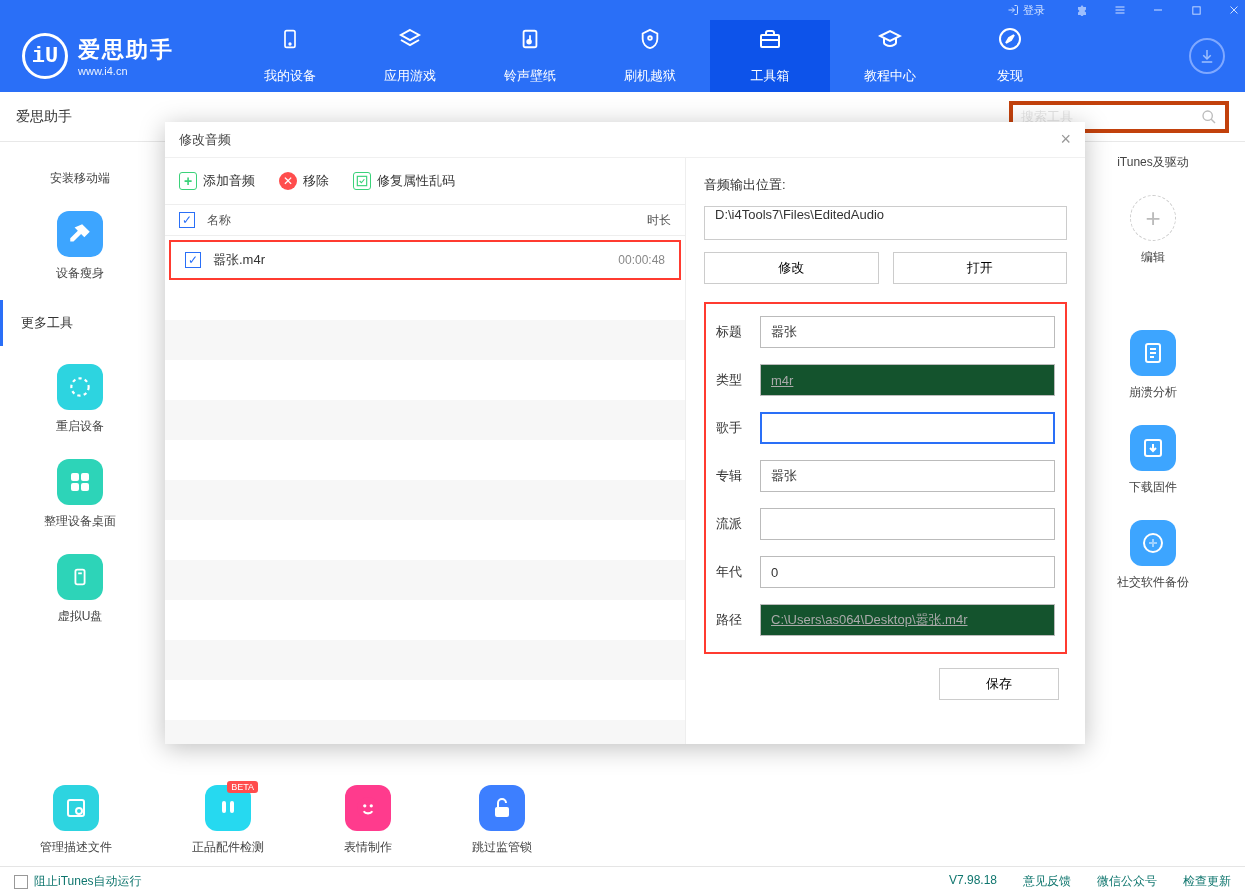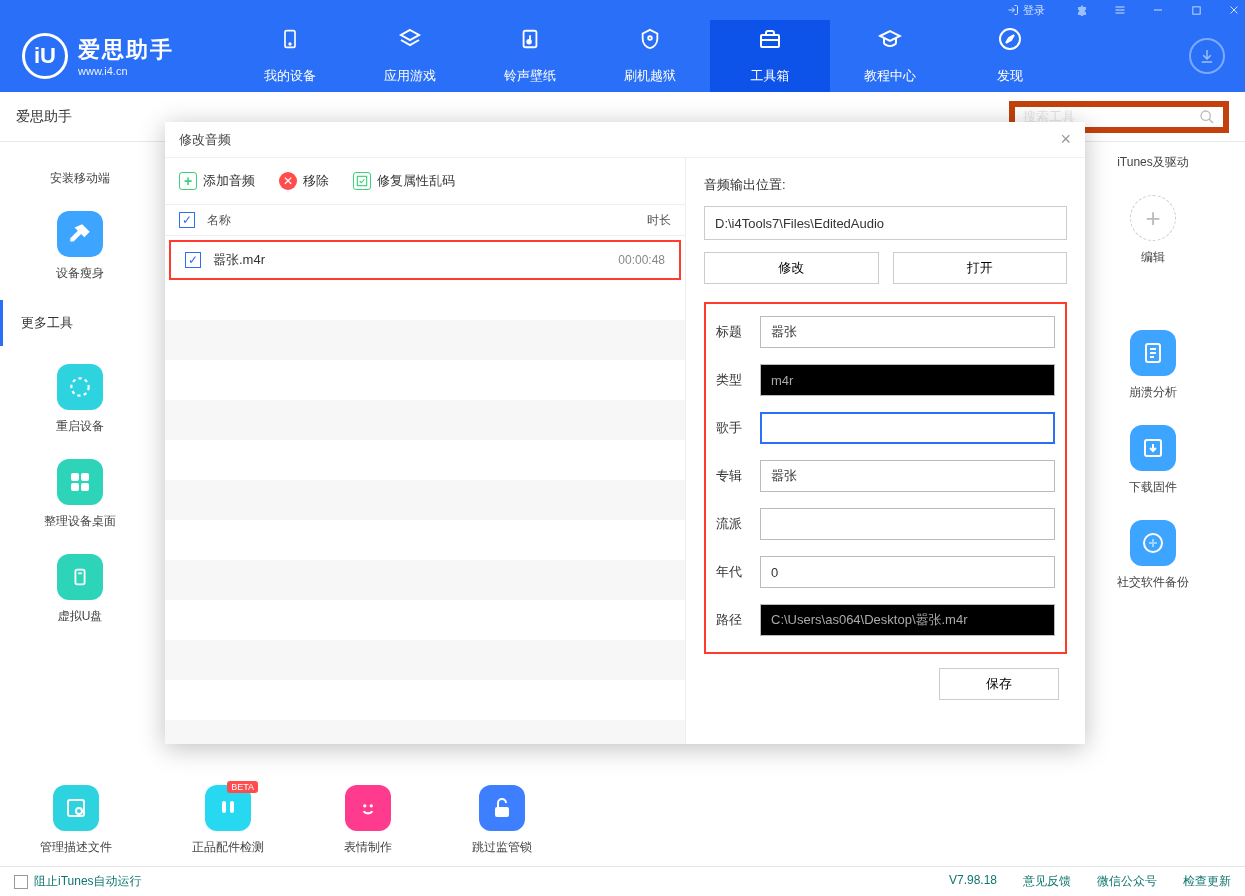--- a/index.html
+++ b/index.html
@@ -6,34 +6,34 @@
 body { width:1245px; height:896px; background:#fff; overflow:hidden; position:relative; }
 
 
 .titlebar { height:20px; background:#2a6ff7; display:flex; justify-content:flex-end; align-items:center; padding:0 4px; gap:24px; color:#cfe0ff; font-size:11px; }
 .titlebar .login { display:flex; align-items:center; gap:4px; margin-right:6px; cursor:pointer; }
 .titlebar .winbtn { width:14px; height:14px; display:flex; align-items:center; justify-content:center; cursor:pointer; }
 
 
 .nav { height:72px; background:#2a6ff7; display:flex; align-items:center; color:#fff; }
 .brand { width:230px; display:flex; align-items:center; gap:10px; padding-left:22px; }
-.brand-logo { width:46px; height:46px; border:3px solid #fff; border-radius:50%; display:flex; align-items:center; justify-content:center; font-weight:bold; font-size:22px; }
+.brand-logo { width:46px; height:46px; border:3px solid #fff; border-radius:50%; display:flex; align-items:center; justify-content:center; font-weight:bold; font-size:22px;font-family:Liberation Mono, monospace; }
 .brand-text .cn { font-size:22px; font-weight:bold; letter-spacing:2px; }
 .brand-text .url { font-size:11px; opacity:.9; }
 .nav-items { display:flex; height:100%; }
 .nav-item { width:120px; display:flex; flex-direction:column; align-items:center; justify-content:center; gap:16px; cursor:pointer; font-size:13px; }
 .nav-item.active { background:#0d53ea; }
 .nav-icon { width:24px; height:24px; display:flex; align-items:center; justify-content:center; }
 .nav-spacer { flex:1; }
 .nav-dl { width:36px; height:36px; border:2px solid #7fa8ff; border-radius:50%; display:flex; align-items:center; justify-content:center; margin-right:20px; cursor:pointer; }
 
 
 .subbar { height:50px; background:#fff; border-bottom:1px solid #e8e8e8; display:flex; align-items:center; padding:0 16px; }
 .subbar-title { font-size:14px; color:#333; }
-.search-wrap { margin-left:auto; width:220px; height:32px; border:6px solid #c2410c; display:flex; align-items:center; padding:0 8px; color:#bbb; font-size:13px; }
+.search-wrap { margin-left:auto; width:220px; height:32px; border:4px solid #c2410c; display:flex; align-items:center; padding:0 8px; color:#bbb; font-size:13px; }
 .search-wrap .sicon { margin-left:auto; }
 
 
 .canvas { position:absolute; top:142px; left:0; right:0; bottom:30px; background:#fff; }
 .side { position:absolute; left:0; top:16px; width:160px; }
 .sideblock { display:flex; flex-direction:column; align-items:center; gap:8px; padding:12px 0; }
 .sideblock .sicon { width:46px; height:46px; border-radius:12px; display:flex; align-items:center; justify-content:center; color:#fff; font-size:22px; }
 .sideblock .slabel { font-size:12px; color:#444; }
 .sidecat { padding:14px 18px; font-size:13px; color:#333; border-left:3px solid #2a6ff7; margin:6px 0; }
 .rightcol { position:absolute; right:0; top:0; width:184px; }
@@ -62,29 +62,29 @@
 .thead .cb, .trow .cb { width:16px; height:16px; border:1px solid #2a6ff7; margin-right:12px; display:flex; align-items:center; justify-content:center; color:#2a6ff7; font-size:12px; cursor:pointer;}
 .thead .ncol { flex:1; }
 .thead .dcol { width:100px; text-align:right; }
 
 .trow { height:40px; display:flex; align-items:center; padding:0 14px; font-size:13px; color:#333; border:2px solid #ff3b30; margin:4px 4px 0 4px;}
 .trow .ncol { flex:1; }
 .trow .dcol { width:100px; text-align:right; color:#888; font-size:12px;}
 .rows { flex:1; background:repeating-linear-gradient(#fff,#fff 40px,#f7f7f7 40px,#f7f7f7 80px); }
 
 .outlabel { font-size:13px; color:#333; margin:6px 0 12px; }
-.pathbox { height:34px; border:1px solid #ccc; padding:0 10px; font-size:13px; color:#333; display:flex; align-items:center; margin-bottom:12px;}
+.pathbox { height:34px; border:1px solid #ccc; padding:0 10px; font-size:13px; color:#333; display:flex; margin-bottom:12px;}
 .btnrow { display:flex; gap:14px; margin-bottom:18px;}
 .btn { flex:1; height:32px; border:1px solid #ccc; background:#fff; display:flex; align-items:center; justify-content:center; font-size:13px; cursor:pointer;}
 
 .form { border:2px solid #ff3b30; padding:12px 10px 16px 4px; }
 .frow { display:flex; align-items:center; margin-bottom:16px; }
 .flabel { width:50px; font-size:13px; color:#333; text-align:left; padding-left:6px;}
 .finput { flex:1; height:32px; border:1px solid #bbb; padding:0 10px; font-size:13px; color:#333;}
-.finput.readonly { background:#000000; color:#aaa;}
+.finput.readonly { background:#14532d; color:#aaa;text-decoration:underline;}
 .finput.focus { border:1px solid #2a6ff7; box-shadow:0 0 0 1px #2a6ff7 inset;}
 .savebtn { width:120px; height:32px; border:1px solid #ccc; background:#fff; font-size:13px; cursor:pointer; float:right; margin-top:14px; margin-right:8px;}
 
 
 .status { position:absolute; bottom:0; left:0; right:0; height:30px; border-top:1px solid #e5e5e5; background:#fff; display:flex; align-items:center; padding:0 14px; font-size:12px; color:#0f766e; gap:26px;}
 .status .scheck { width:14px; height:14px; border:1px solid #999; margin-right:6px; display:inline-block; vertical-align:middle;}
 .status .right { margin-left:auto; display:flex; gap:26px;}
 
 svg { display:block; }
 </style>

